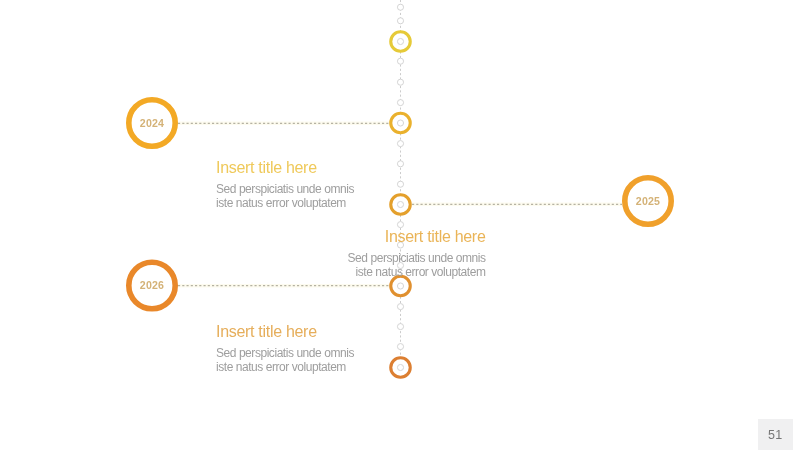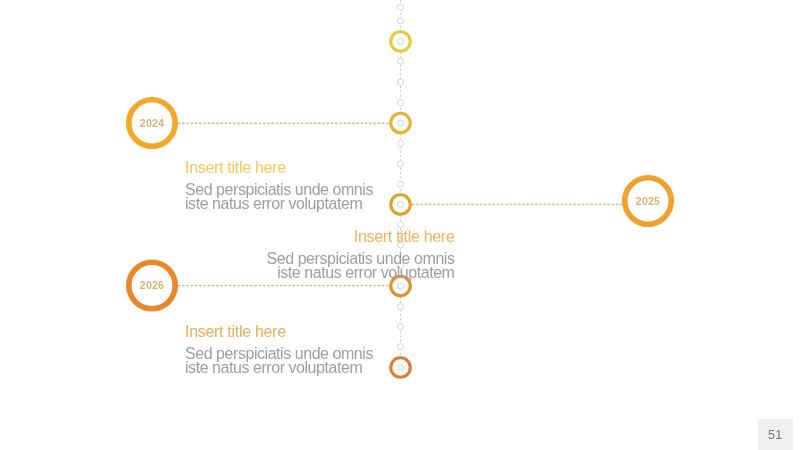--- a/index.html
+++ b/index.html
@@ -2,27 +2,27 @@
 <html><head>
 <meta charset="utf-8">
 <title>Timeline Slide</title>
 <style>
   html,body{margin:0;padding:0;}
   body{
     width:800px;height:450px;overflow:hidden;background:#ffffff;
     font-family:"Liberation Sans", sans-serif;
     -webkit-font-smoothing:antialiased;
   }
-  #slide{position:relative;width:647px;height:450px;background:#fff;}
+  #slide{position:relative;width:647px;height:450px;background:#fff;padding-left:31px;}
   #texts{transform:translateZ(0);}
   .pagenum > span{transform:translateZ(0);display:block;}
   #tl{position:absolute;left:0;top:0;width:800px;height:450px;transform:translateZ(0);}
   .txtblock{position:absolute;}
   .ttl{font-size:16px;font-weight:400;letter-spacing:-0.3px;white-space:nowrap;line-height:14px;}
-  .body{font-size:16px;color:#9e9e9e;line-height:13.4px;white-space:nowrap;letter-spacing:-0.45px;}
+  .body{font-size:12px;color:#9e9e9e;line-height:13.4px;white-space:nowrap;letter-spacing:-0.45px;}
   .pagenum{
     position:absolute;left:758px;top:419px;width:34.5px;height:34px;
     background:#f0f0f1;color:#767676;font-size:12.5px;letter-spacing:0.2px;
     display:flex;align-items:flex-start;justify-content:center;
     padding-top:9px;box-sizing:border-box;
   }
 </style>
 </head>
 <body>
 

